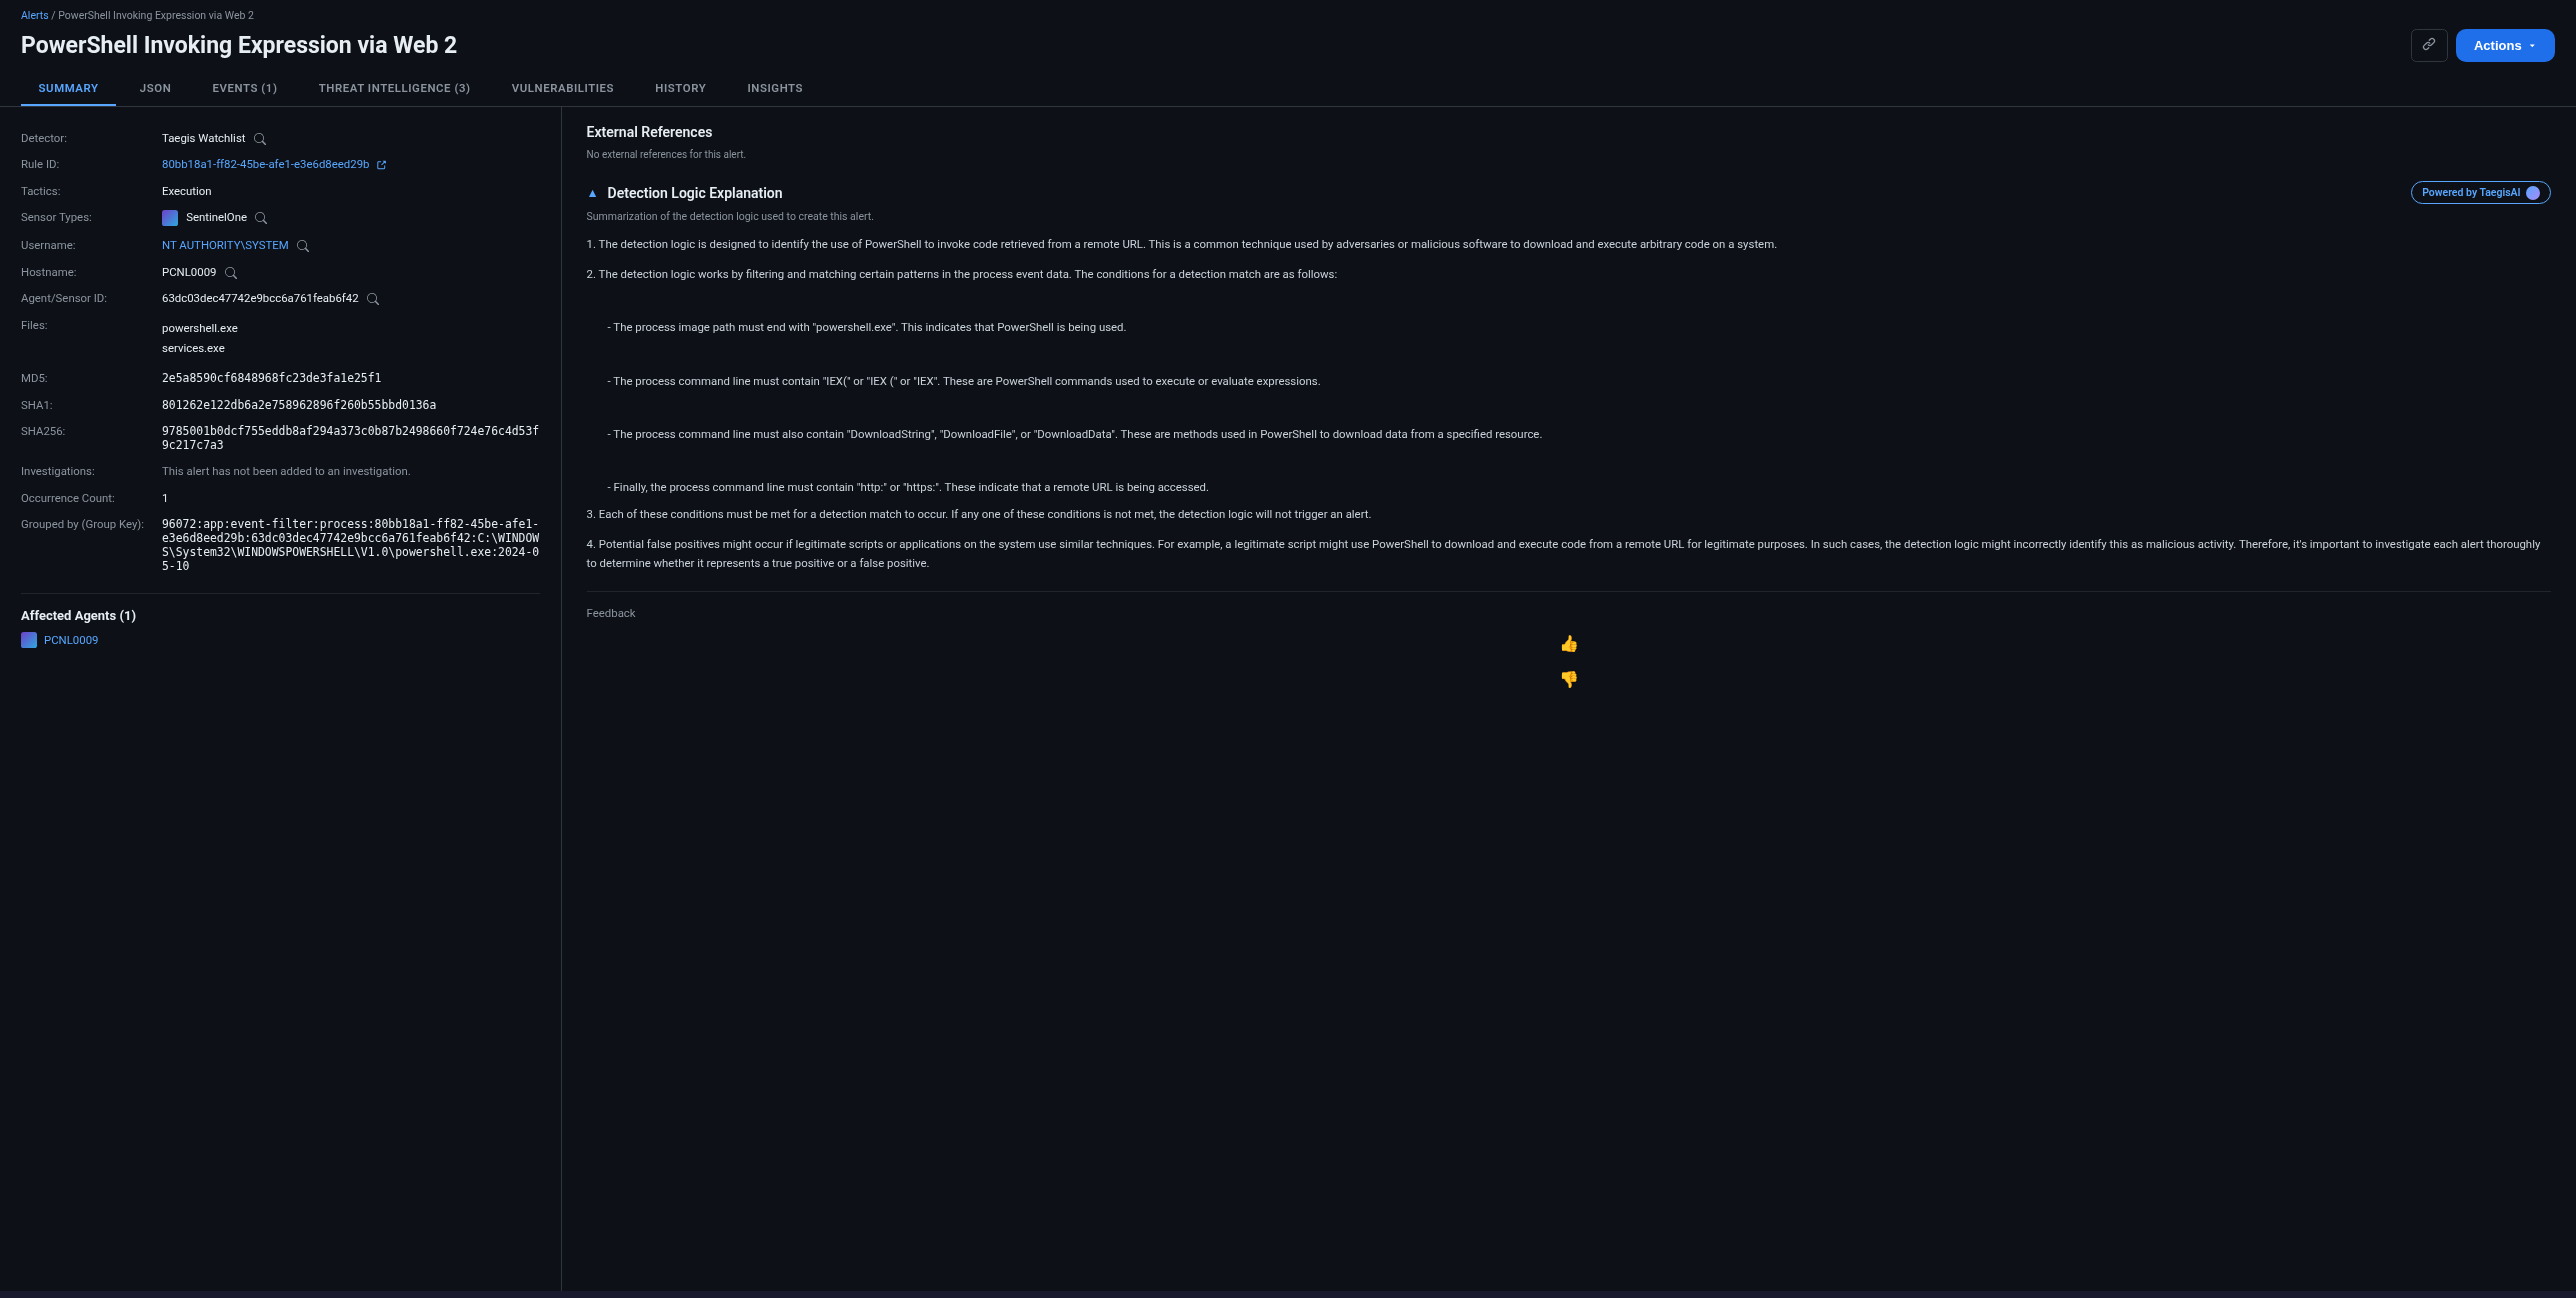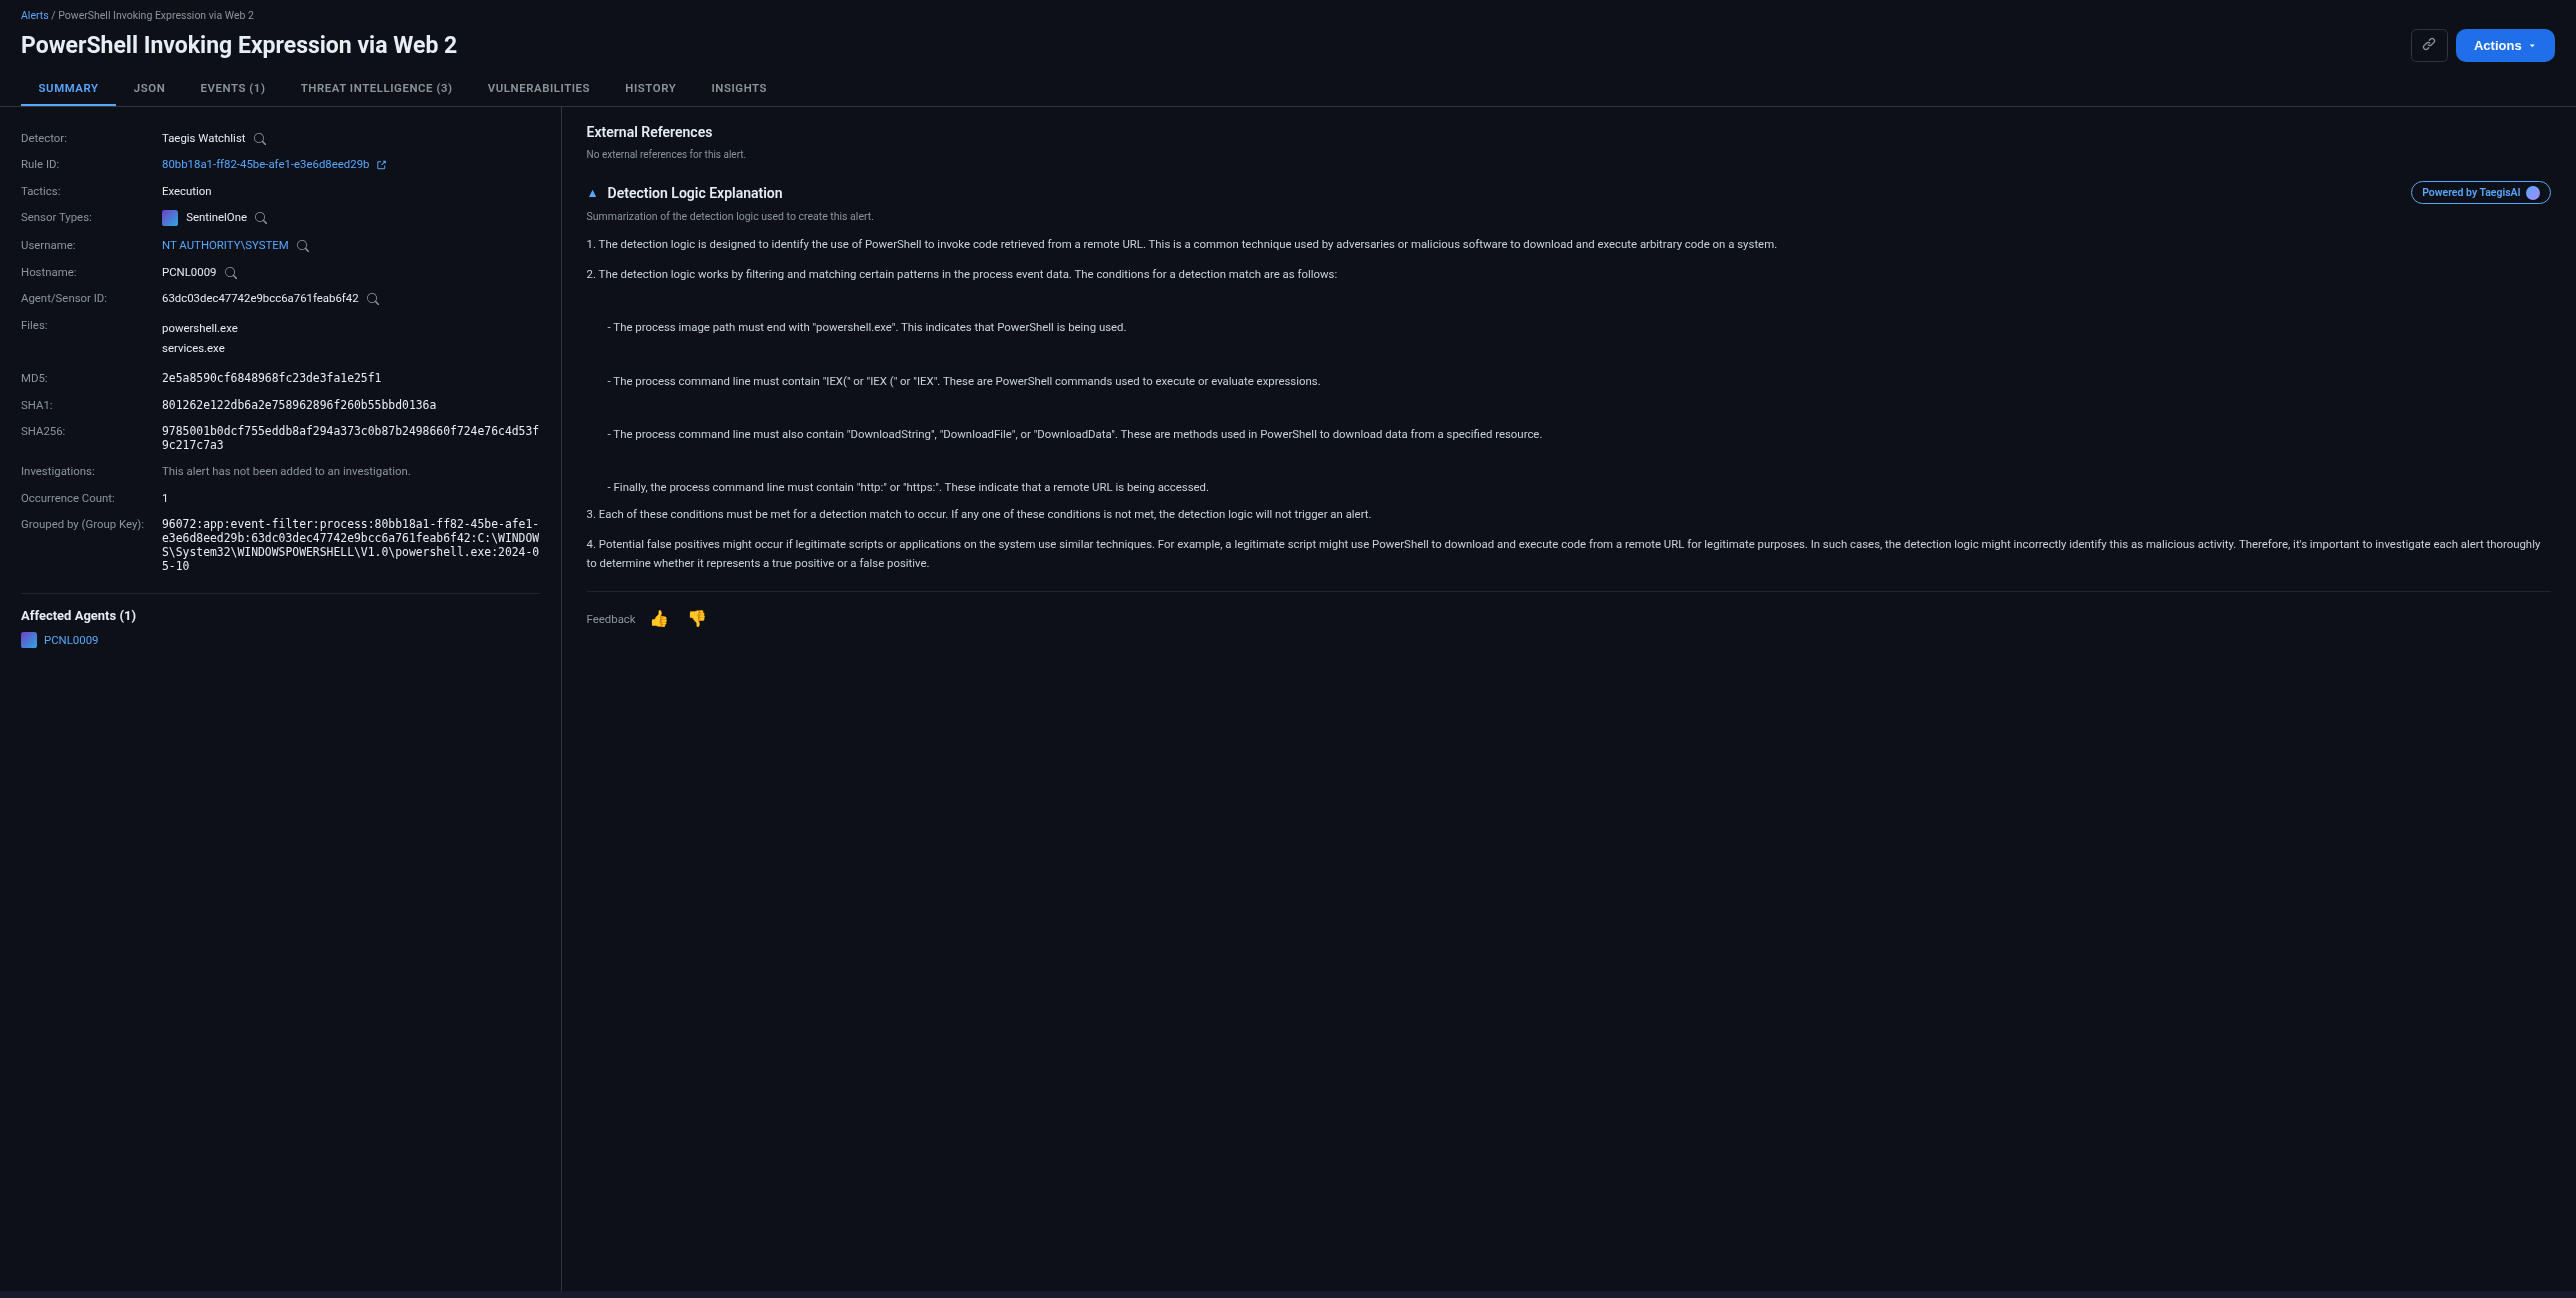--- a/index.html
+++ b/index.html
@@ -60,21 +60,21 @@
       color: #fff;
       font-size: 13px;
       font-weight: 600;
       cursor: pointer;
       display: flex;
       align-items: center;
       gap: 5.3px;
     }
     .tabs-row {
       display: flex;
-      gap: 0;
+      gap: 6px;
     }
     .tab {
       padding: 8.8px 17.6px;
       font-size: 11.4px;
       font-weight: 600;
       color: #8b949e;
       cursor: pointer;
       border-bottom: 2.6px solid transparent;
       text-transform: uppercase;
       letter-spacing: 0.05em;
@@ -240,25 +240,25 @@
     .detection-body p {
       margin-bottom: 10.5px;
     }
     .detection-body .indent {
       padding-left: 21px;
       margin-bottom: 7px;
       margin-top: 34px;
     }
     .feedback-row {
       display: flex;
-      align-items: center;
       gap: 10.5px;
       margin-top: 17.6px;
       padding-top: 14px;
       border-top: 0.9px solid #21262d;
+      flex-direction: column;
     }
     .feedback-label {
       color: #8b949e;
       font-size: 11.4px;
     }
     .feedback-btn {
       background: transparent;
       border: none;
       cursor: pointer;
       font-size: 16px;

